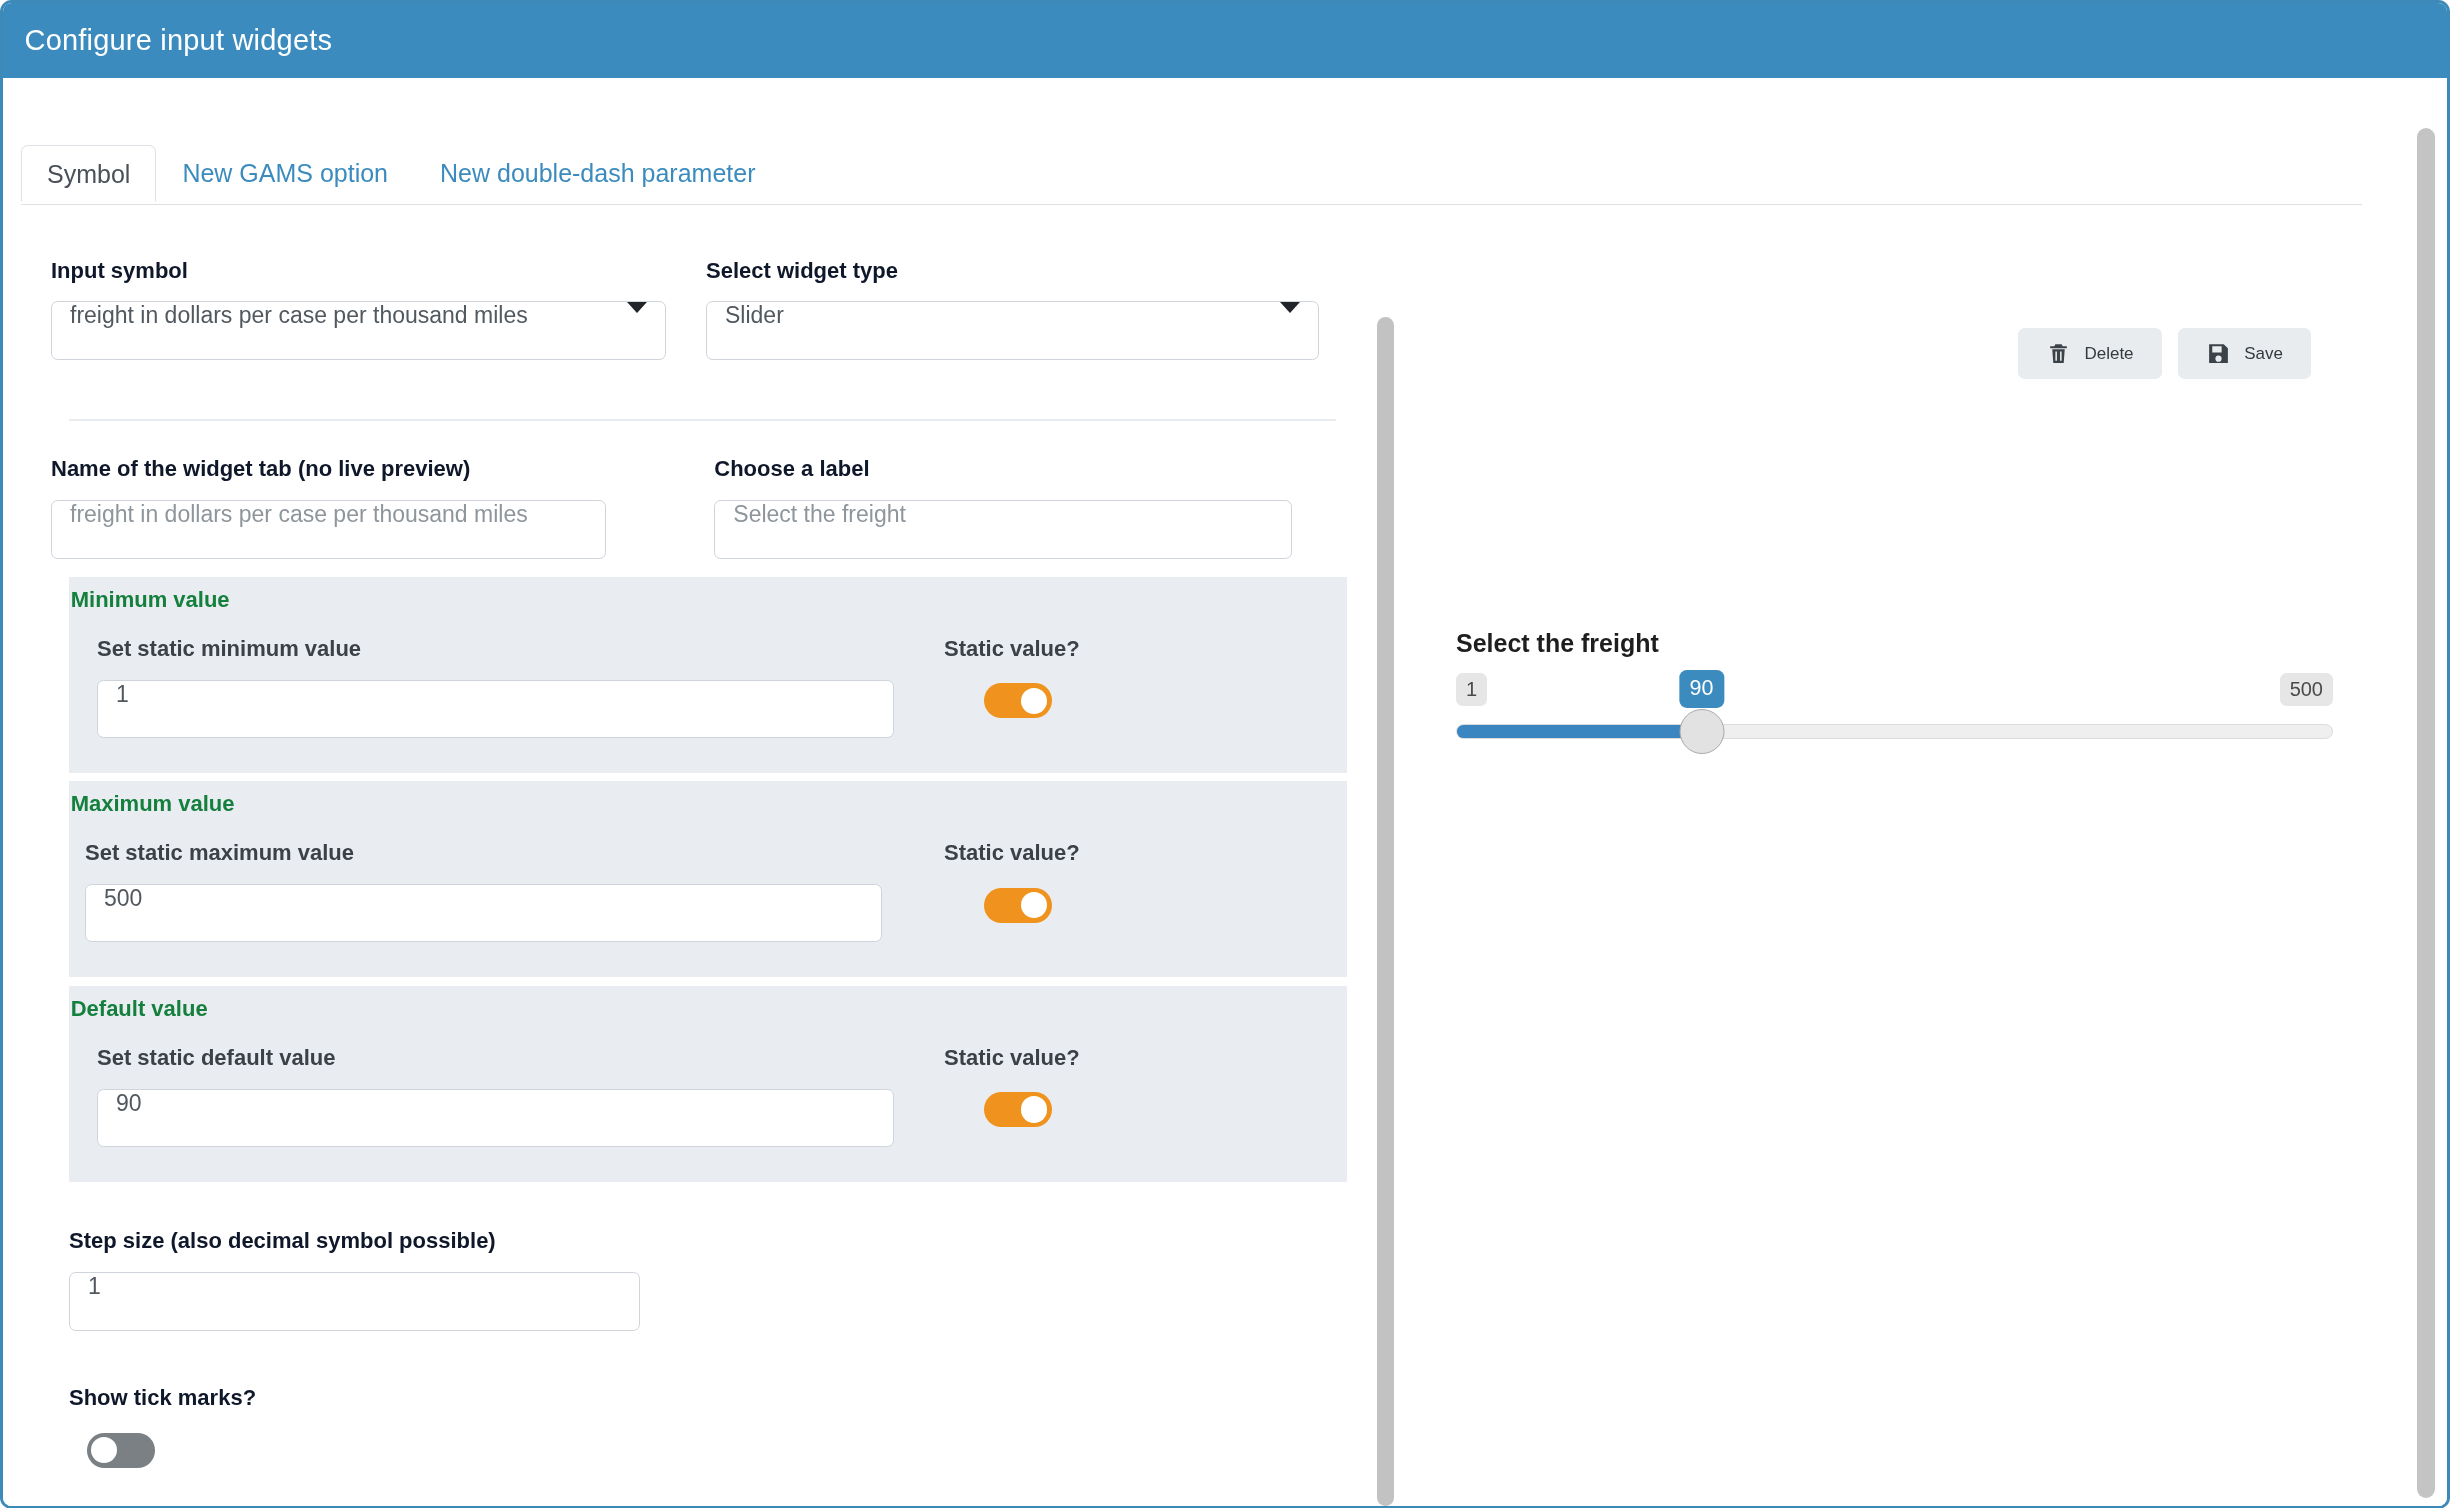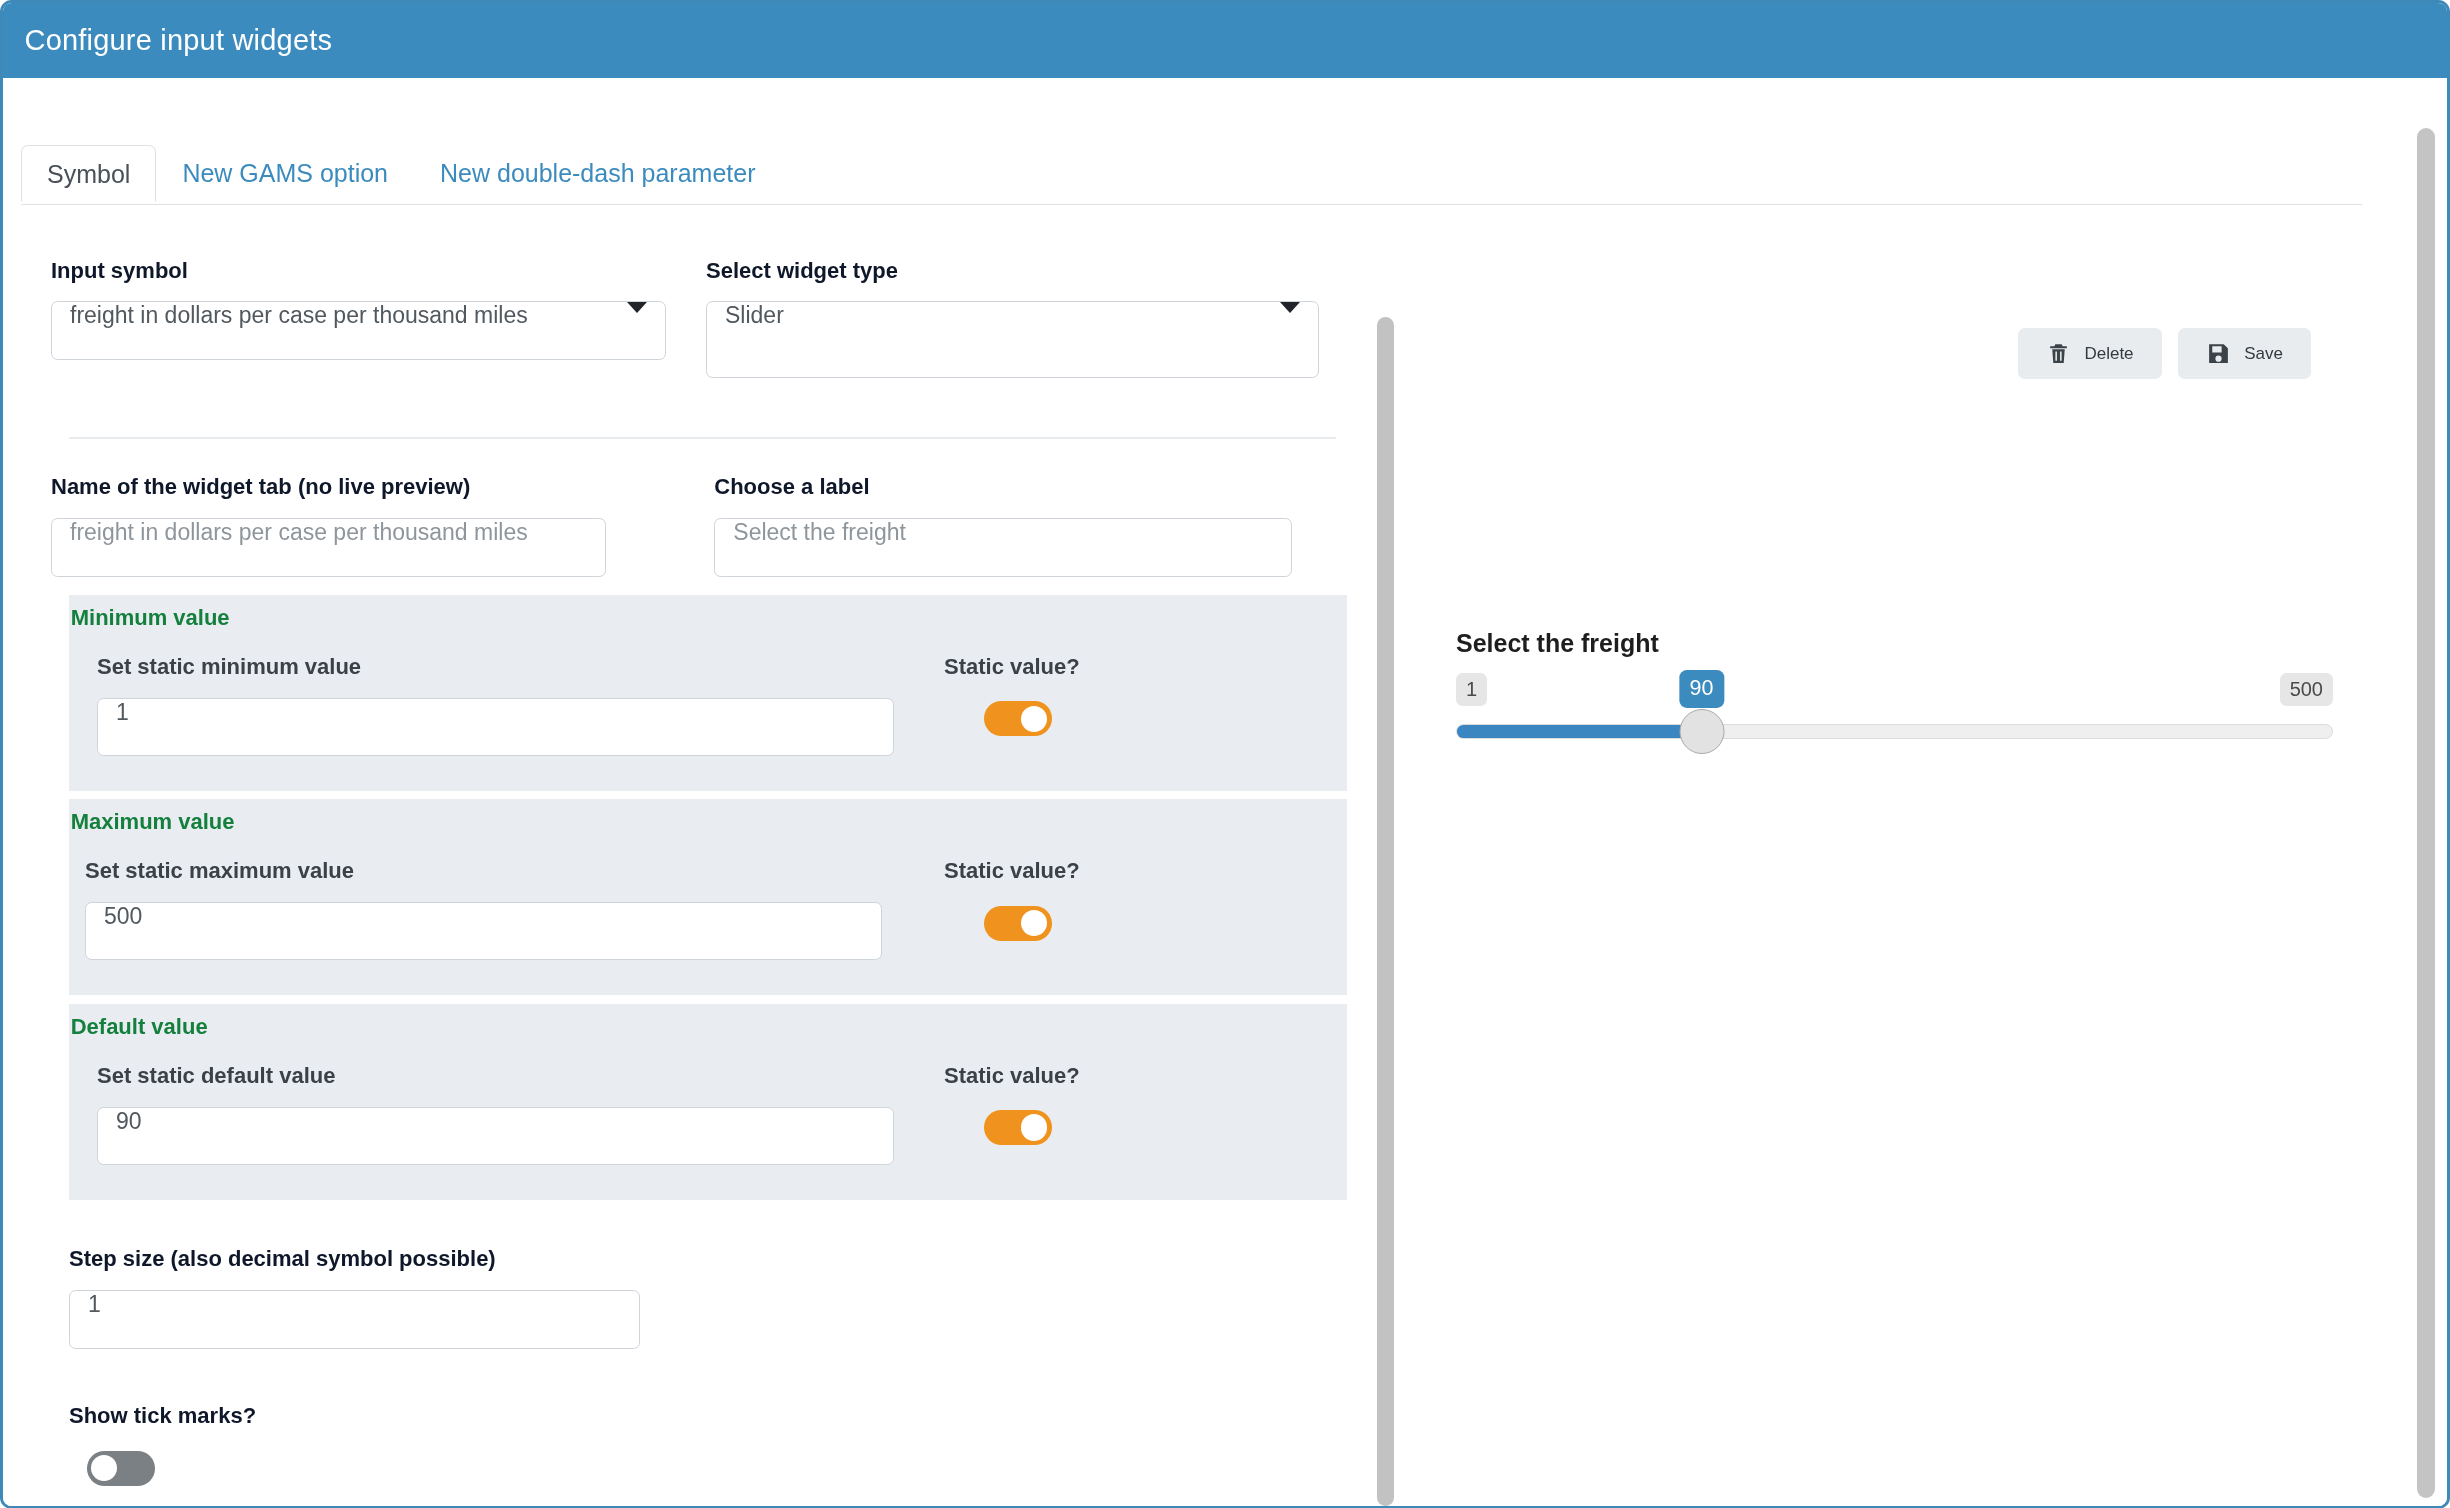--- a/index.html
+++ b/index.html
@@ -294,21 +294,21 @@
       <div class="row" style="margin-top:33px;">
         <div style="width:685px; padding-left:30px;">
           <div class="field-label">Input symbol</div>
           <div class="select-box" style="width:615px; height:59px; margin-top:16.5px;">
             <span>freight in dollars per case per thousand miles</span>
             <span class="caret"></span>
           </div>
         </div>
         <div style="width:627px;">
           <div class="field-label">Select widget type</div>
-          <div class="select-box" style="width:613px; height:77px; margin-top:16.5px;">
+          <div class="select-box" style="width:613px; height:59px; margin-top:16.5px;">
             <span>Slider</span>
             <span class="caret"></span>
           </div>
         </div>
       </div>
 
       <div class="divider" style="margin:59px 30px 0 48px; width:1267px;"></div>
 
       <div class="row" style="margin-top:35px;">
         <div style="width:685px; padding-left:30px;">

